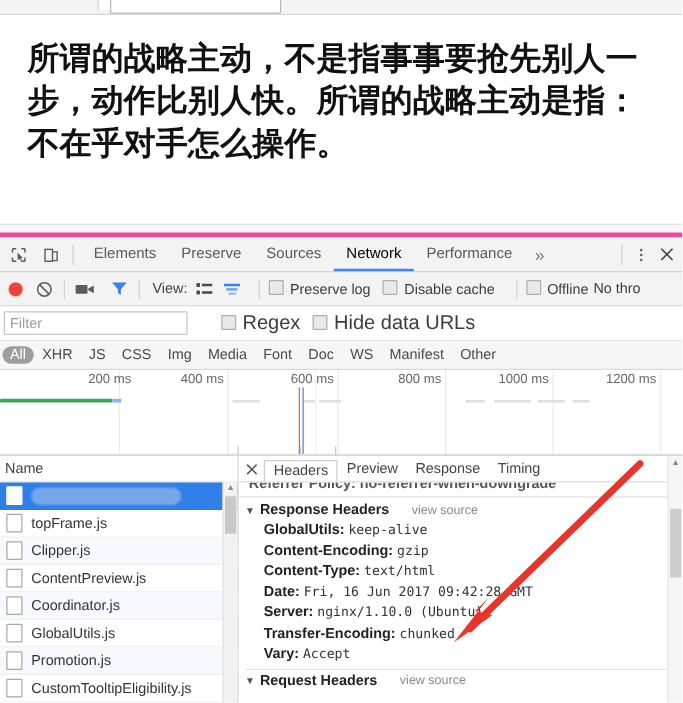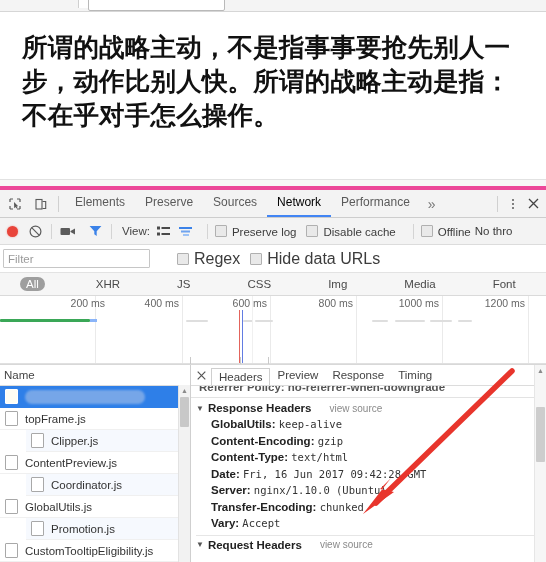--- a/index.html
+++ b/index.html
@@ -57,21 +57,21 @@
 
   
   .filterbar{height:27px;background:#fff;border-bottom:1px solid #e3e3e3;display:flex;align-items:center;}
   .filter-input{
     width:137px;height:17px;margin-left:3px;border:1px solid #c6c6c6;background:#fff;
     font-size:11.5px;color:#333;padding:0 4px;font-family:"Liberation Sans",sans-serif;border-radius:1px;
   }
   .filter-input::placeholder{color:#9a9a9a;}
 
   
-  .typebar{height:22px;background:#f6f6f6;border-bottom:1px solid #dadada;display:flex;align-items:center;font-size:11.5px;padding-left:20px;gap:44px;}
+  .typebar{height:22px;background:#f6f6f6;border-bottom:1px solid #dadada;display:flex;align-items:center;font-size:11.5px;padding-left:2px;}
   .type-chip{padding:1px 6px;border-radius:9px;color:#4a4a4a;margin-right:1px;white-space:nowrap;}
   .type-chip.sel{background:#9e9e9e;color:#fff;}
 
   
   .overview{position:relative;height:68px;background:#fff;border-bottom:1px solid #d8d8d8;overflow:hidden;}
   .ov-tick{position:absolute;top:0;width:1px;height:68px;background:#eaeaea;}
   .ov-tick-label{position:absolute;top:1px;font-size:10.5px;color:#666;transform:translateX(-100%);padding-right:3px;white-space:nowrap;}
   .ov-green{position:absolute;left:0;top:23px;height:3px;background:#3aa757;border-radius:1px;}
   .ov-blueend{position:absolute;top:23px;height:3px;width:7px;background:#8ab4f8;}
   .ov-vline-red{position:absolute;top:14px;width:1px;height:54px;background:#d93025;opacity:.75;}
@@ -79,21 +79,21 @@
   .ov-ghost{position:absolute;height:2px;background:#dedede;border-radius:1px;top:24px;}
   .ov-baseline{position:absolute;left:0;bottom:0;width:100%;height:1px;background:#e0e0e0;}
   .ov-dash{position:absolute;bottom:-1px;width:1px;height:8px;background:#c9c9c9;}
 
   
   .split{position:relative;height:203px;display:flex;background:#fff;}
   .left-pane{position:relative;width:190px;border-right:1px solid #cfcfcf;background:#fff;overflow:hidden;}
   .col-header{height:20px;border-bottom:1px solid #dcdcdc;background:#fff;display:flex;align-items:center;font-size:11.5px;color:#444;padding-left:4px;}
   .rows{position:relative;}
   .row{height:21px;display:flex;align-items:center;font-size:11.5px;color:#333;padding-left:5px;border-bottom:1px solid #f0f0f0;white-space:nowrap;overflow:hidden;}
-  .row.alt{background:#f6f9fe;margin-left:26px;}
+  .row.alt{background:#f6f9fe;}
   .row.selected{background:#2e7fe8;color:#fff;border-bottom:1px solid #2e7fe8;}
   .row-ico{width:11px;height:13px;border:1px solid #a8a8a8;background:#fff;margin-right:7px;flex:none;position:relative;border-radius:1px;}
   .row.selected .row-ico{border-color:#fff;background:#fdfdf4;}
   .blob{width:120px;height:14px;background:#7aa9e8;border-radius:9px;filter:blur(1px);opacity:.95;}
   .lscroll{position:absolute;right:0;top:20px;width:11px;bottom:0;background:#f2f2f2;border-left:1px solid #e2e2e2;}
   .lscroll-up{position:absolute;left:0;top:0;width:11px;height:11px;display:flex;align-items:center;justify-content:center;color:#8a8a8a;font-size:7px;}
   .lscroll-thumb{position:absolute;left:1px;top:12px;width:9px;height:30px;background:#c8c8c8;border-radius:1px;}
 
   .right-pane{position:relative;flex:1;background:#fff;overflow:hidden;}
   .det-tabs{height:20px;border-bottom:1px solid #dcdcdc;display:flex;align-items:center;background:#fff;}

